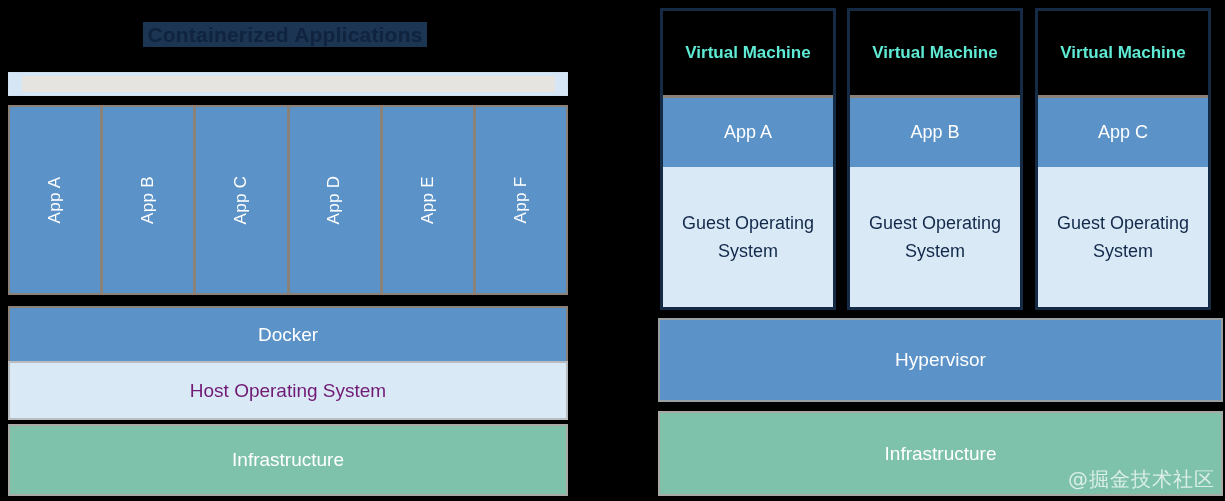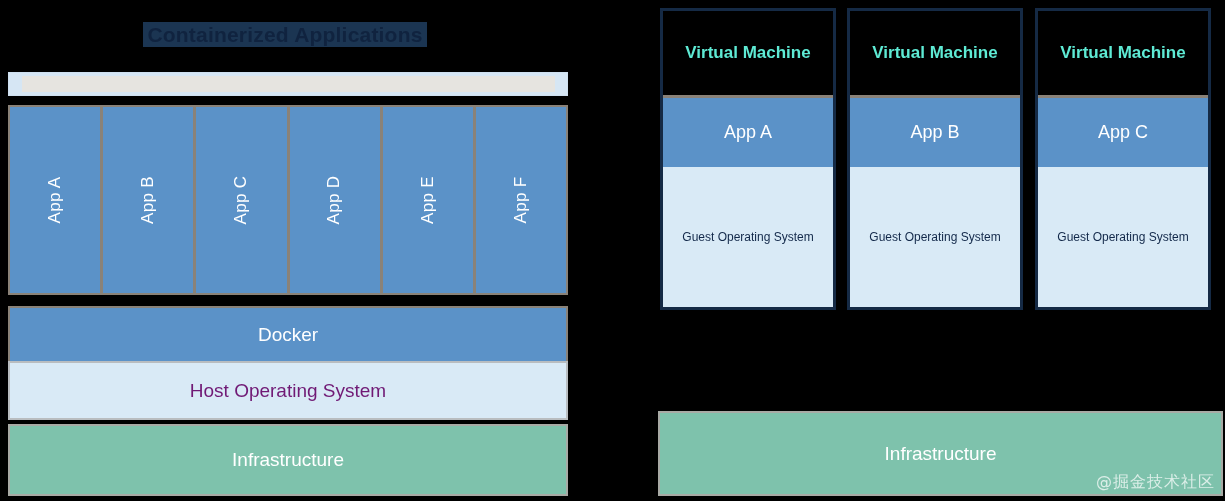--- a/index.html
+++ b/index.html
@@ -197,21 +197,21 @@
   }
 
   .vm-guest {
     flex: 1 1 auto;
     background: #d9eaf6;
     display: flex;
     align-items: center;
     justify-content: center;
     text-align: center;
     color: #13294a;
-    font-size: 12px;
+    font-size: 18px;
     line-height: 28px;
     padding: 16px 6px;
     box-sizing: border-box;
   }
 
   
   #hypervisor-band {
     position: absolute;
     left: 3px;
     top: 318px;
@@ -242,21 +242,21 @@
     justify-content: center;
     color: #ffffff;
     font-size: 19px;
   }
 
   #watermark {
     position: absolute;
     right: 10px;
     bottom: 8px;
     color: rgba(255,255,255,0.72);
-    font-size: 16px;
+    font-size: 20px;
     letter-spacing: 1px;
     font-family: "DejaVu Sans", sans-serif;
   }
 </style>
 </head>
 <body>
 
 <div id="stage">
 
   <div id="left-panel">
@@ -308,19 +308,20 @@
       <div class="vm-app">App B</div>
       <div class="vm-guest">Guest Operating System</div>
     </div>
 
     <div class="vm-box" id="vm-3">
       <div class="vm-title">Virtual Machine</div>
       <div class="vm-app">App C</div>
       <div class="vm-guest">Guest Operating System</div>
     </div>
 
+    <div id="hypervisor-band">Hypervisor</div>
     <div id="infra-right">Infrastructure</div>
 
     <div id="watermark">@掘金技术社区</div>
 
   </div>
 
 </div>
 
 </body></html>

